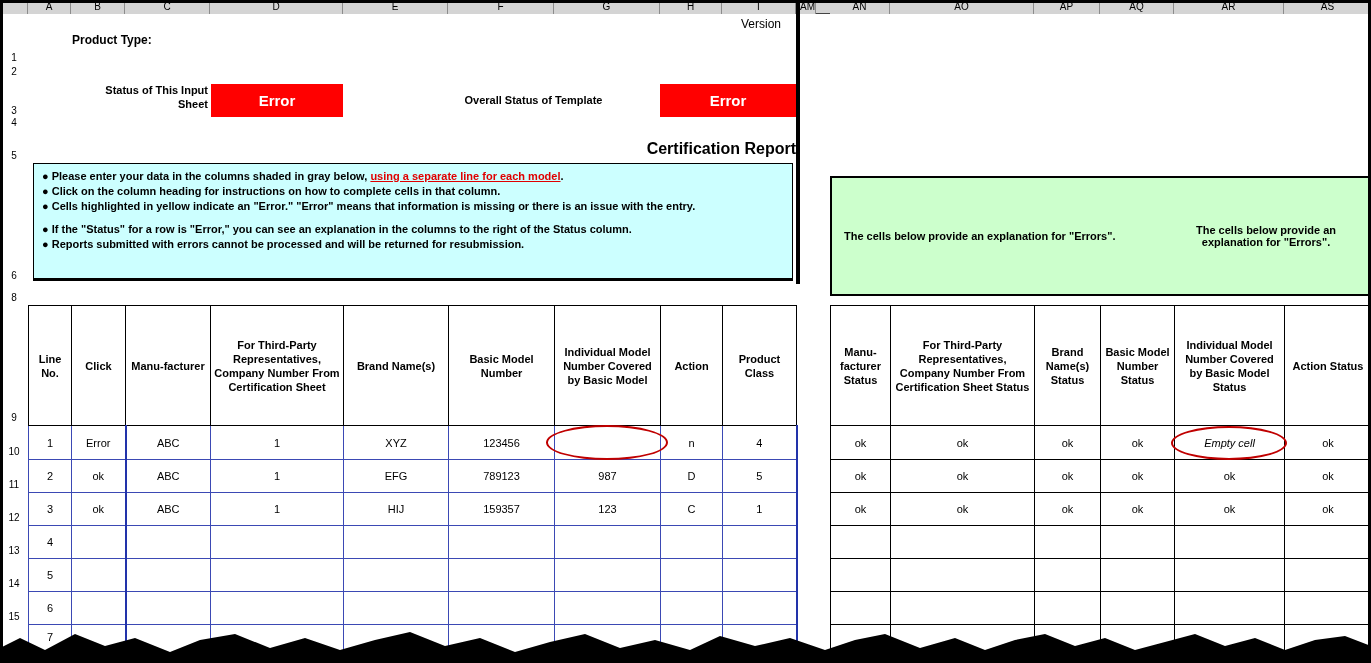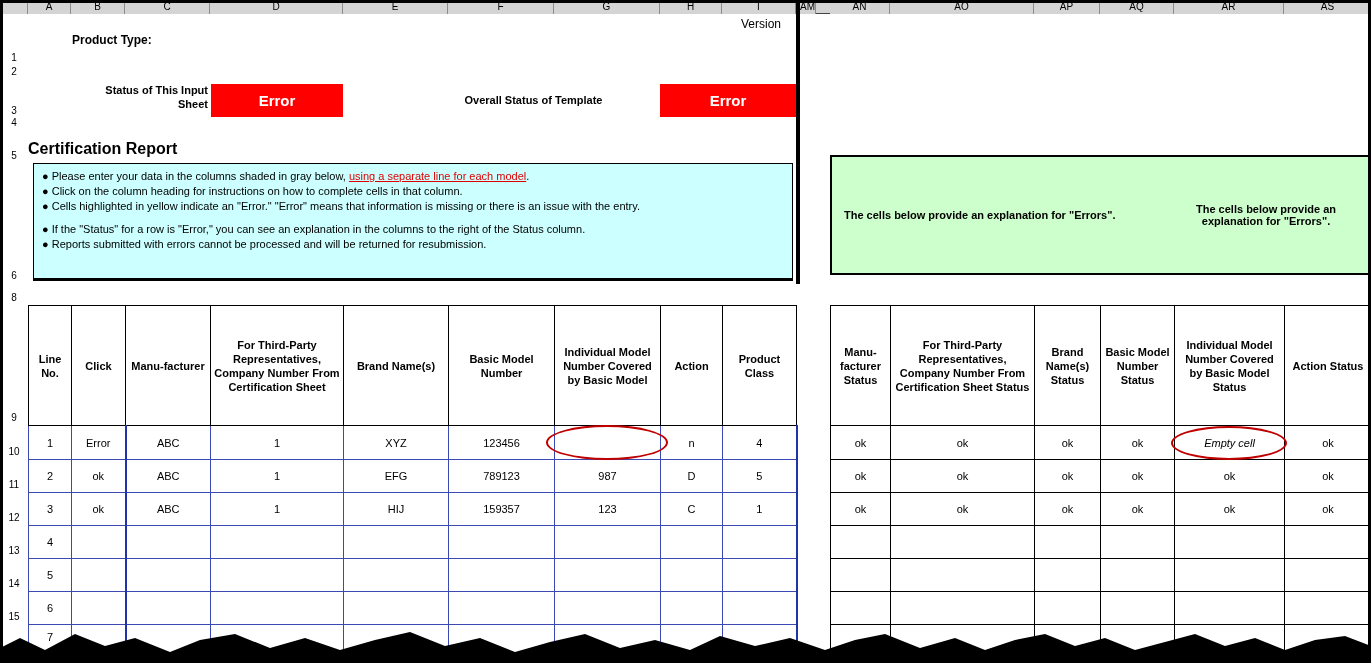--- a/index.html
+++ b/index.html
@@ -15,28 +15,28 @@
   .rowhead { position:absolute; left:2px; width:24px; height:13px; font-size:10px; text-align:center; color:#000; z-index:2; }
 
   
   .product-type { position:absolute; left:72px; top:33px; font-size:12px; font-weight:bold; color:#000; }
   .version { position:absolute; left:741px; top:17px; font-size:12px; color:#000; }
   .input-status-label { position:absolute; left:74px; top:83px; width:134px; font-size:11px; font-weight:bold; text-align:right; line-height:14px; color:#000; }
   .overall-label { position:absolute; left:430px; top:94px; width:207px; font-size:11px; font-weight:bold; text-align:center; color:#000; }
   .error-box { position:absolute; background:#ff0000; color:#fff; font-weight:bold; font-size:15px; display:flex; align-items:center; justify-content:center; }
   .box1 { left:211px; top:84px; width:132px; height:33px; }
   .box2 { left:660px; top:84px; width:136px; height:33px; }
-  .title { position:absolute; left:28px; top:140px; width:768px; text-align:left; font-size:16px; font-weight:bold; color:#000; }
-
-  
-  .instructions { position:absolute; left:33px; top:163px; width:760px; height:118px; background:#ccffff; border:1px solid #000; border-bottom:3px solid #000; padding:5px 8px; font-size:11px; font-weight:normal; line-height:15px; color:#000; z-index:1; }
+  .title { position:absolute; left:28px; top:140px; width:768px; text-align:right; font-size:16px; font-weight:bold; color:#000; }
+
+  
+  .instructions { position:absolute; left:33px; top:163px; width:760px; height:118px; background:#ccffff; border:1px solid #000; border-bottom:3px solid #000; padding:5px 8px; font-size:11px; font-weight:bold; line-height:15px; color:#000; z-index:1; }
   .bullet { white-space:normal; }
   .bullet.gap { margin-top:8px; }
   .red-u { color:#e00000; text-decoration:underline; }
-  .explain-box { position:absolute; left:830px; top:155px; width:541px; height:120px; background:#ccffcc; border:2px solid #000; display:flex; align-items:center; font-size:11px; font-weight:bold; color:#000; z-index:1; }
+  .explain-box { position:absolute; left:830px; top:176px; width:541px; height:120px; background:#ccffcc; border:2px solid #000; display:flex; align-items:center; font-size:11px; font-weight:bold; color:#000; z-index:1; }
   .explain-left { width:345px; padding-left:12px; }
   .explain-right { width:178px; text-align:center; }
 
   .pane-divider { position:absolute; left:796px; top:0; width:4px; height:284px; background:#000; z-index:4; }
 
   
   table.sheet { position:absolute; border-collapse:collapse; table-layout:fixed; background:#fff; z-index:1; }
   .ltable { left:28px; top:305px; width:768px; }
   .rtable { left:830px; top:305px; width:541px; }
   table.sheet th { border:1px solid #000; font-size:11px; font-weight:bold; text-align:center; vertical-align:middle; padding:2px 3px; background:#fff; height:120px; line-height:14px; color:#000; }

